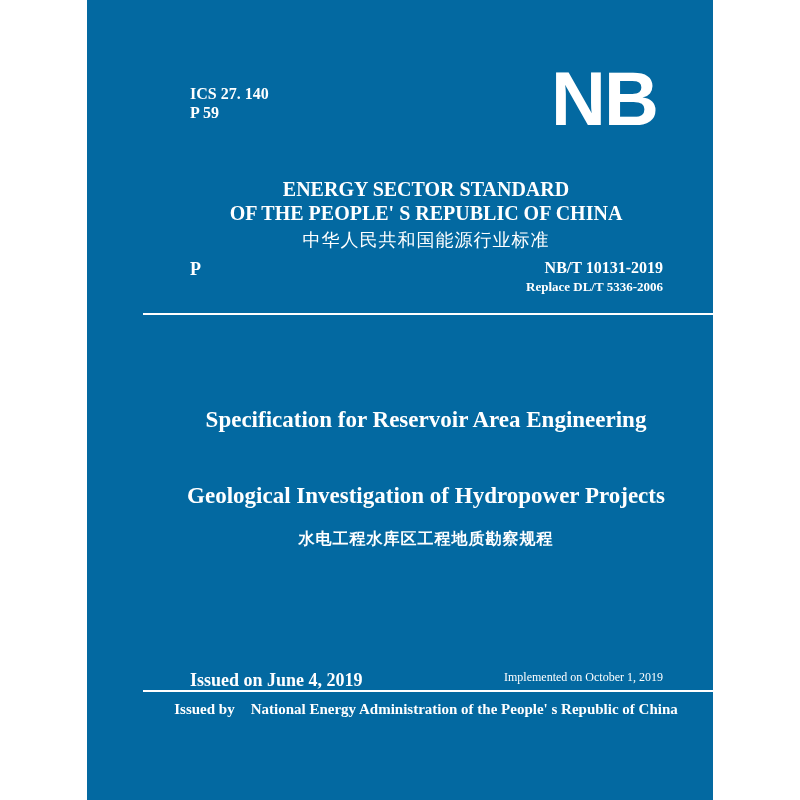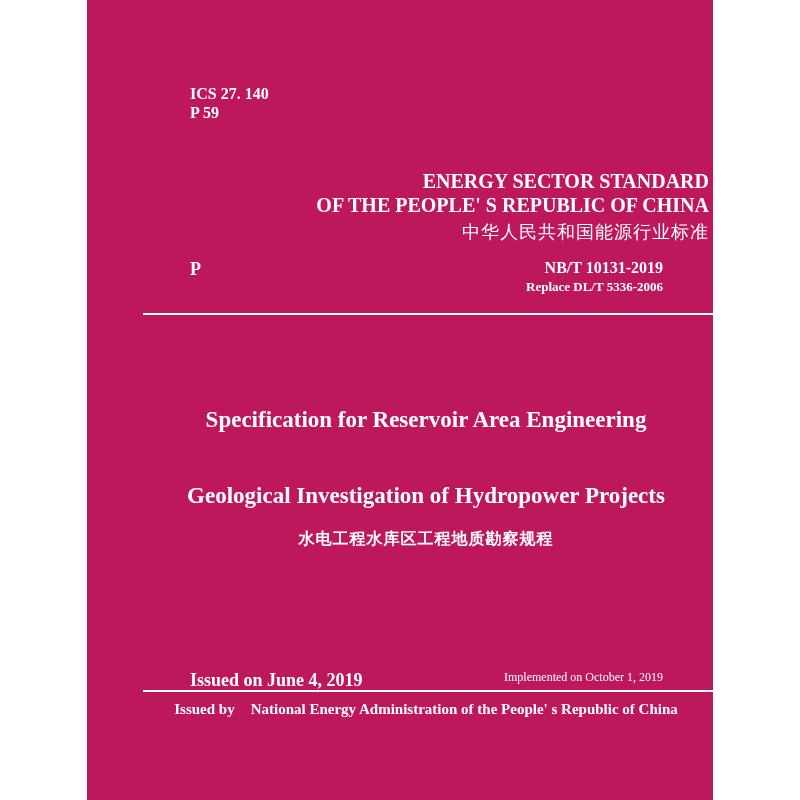--- a/index.html
+++ b/index.html
@@ -14,21 +14,21 @@
     height: 800px;
     background: #ffffff;
     overflow: hidden;
   }
   .cover {
     position: absolute;
     left: 87px;
     top: 0;
     width: 626px;
     height: 800px;
-    background: #be185d;
+    background: #0369a1;
     color: #ffffff;
   }
   .abs { position: absolute; }
 
   .ics-block {
     left: 103px;
     top: 84px;
     font-weight: bold;
     font-size: 16px;
     line-height: 19px;
@@ -38,23 +38,23 @@
     left: 464px;
     top: 70px;
     font-family: "Liberation Sans", sans-serif;
     font-weight: bold;
     font-size: 76px;
     line-height: 0.76;
     letter-spacing: -2px;
   }
   .org-block {
     left: 56px;
-    top: 169px;
+    top: 177px;
     width: 566px;
-    text-align: right;
+    text-align: center;
   }
   .org-line-en {
     font-weight: bold;
     font-size: 20px;
     line-height: 24px;
     white-space: nowrap;
   }
   .org-line-cn {
     font-weight: normal;
     font-size: 18px;
@@ -148,20 +148,21 @@
 <body>
 
 <div class="page">
   <div class="cover">
 
     <div class="abs ics-block">
       <div>ICS 27. 140</div>
       <div>P 59</div>
     </div>
 
+    <div class="abs nb-logo">NB</div>
 
     <div class="abs org-block">
       <div class="org-line-en">ENERGY SECTOR STANDARD</div>
       <div class="org-line-en">OF THE PEOPLE' S REPUBLIC OF CHINA</div>
       <div class="org-line-cn">中华人民共和国能源行业标准</div>
     </div>
 
     <div class="abs doc-class">P</div>
 
     <div class="abs number-block">

